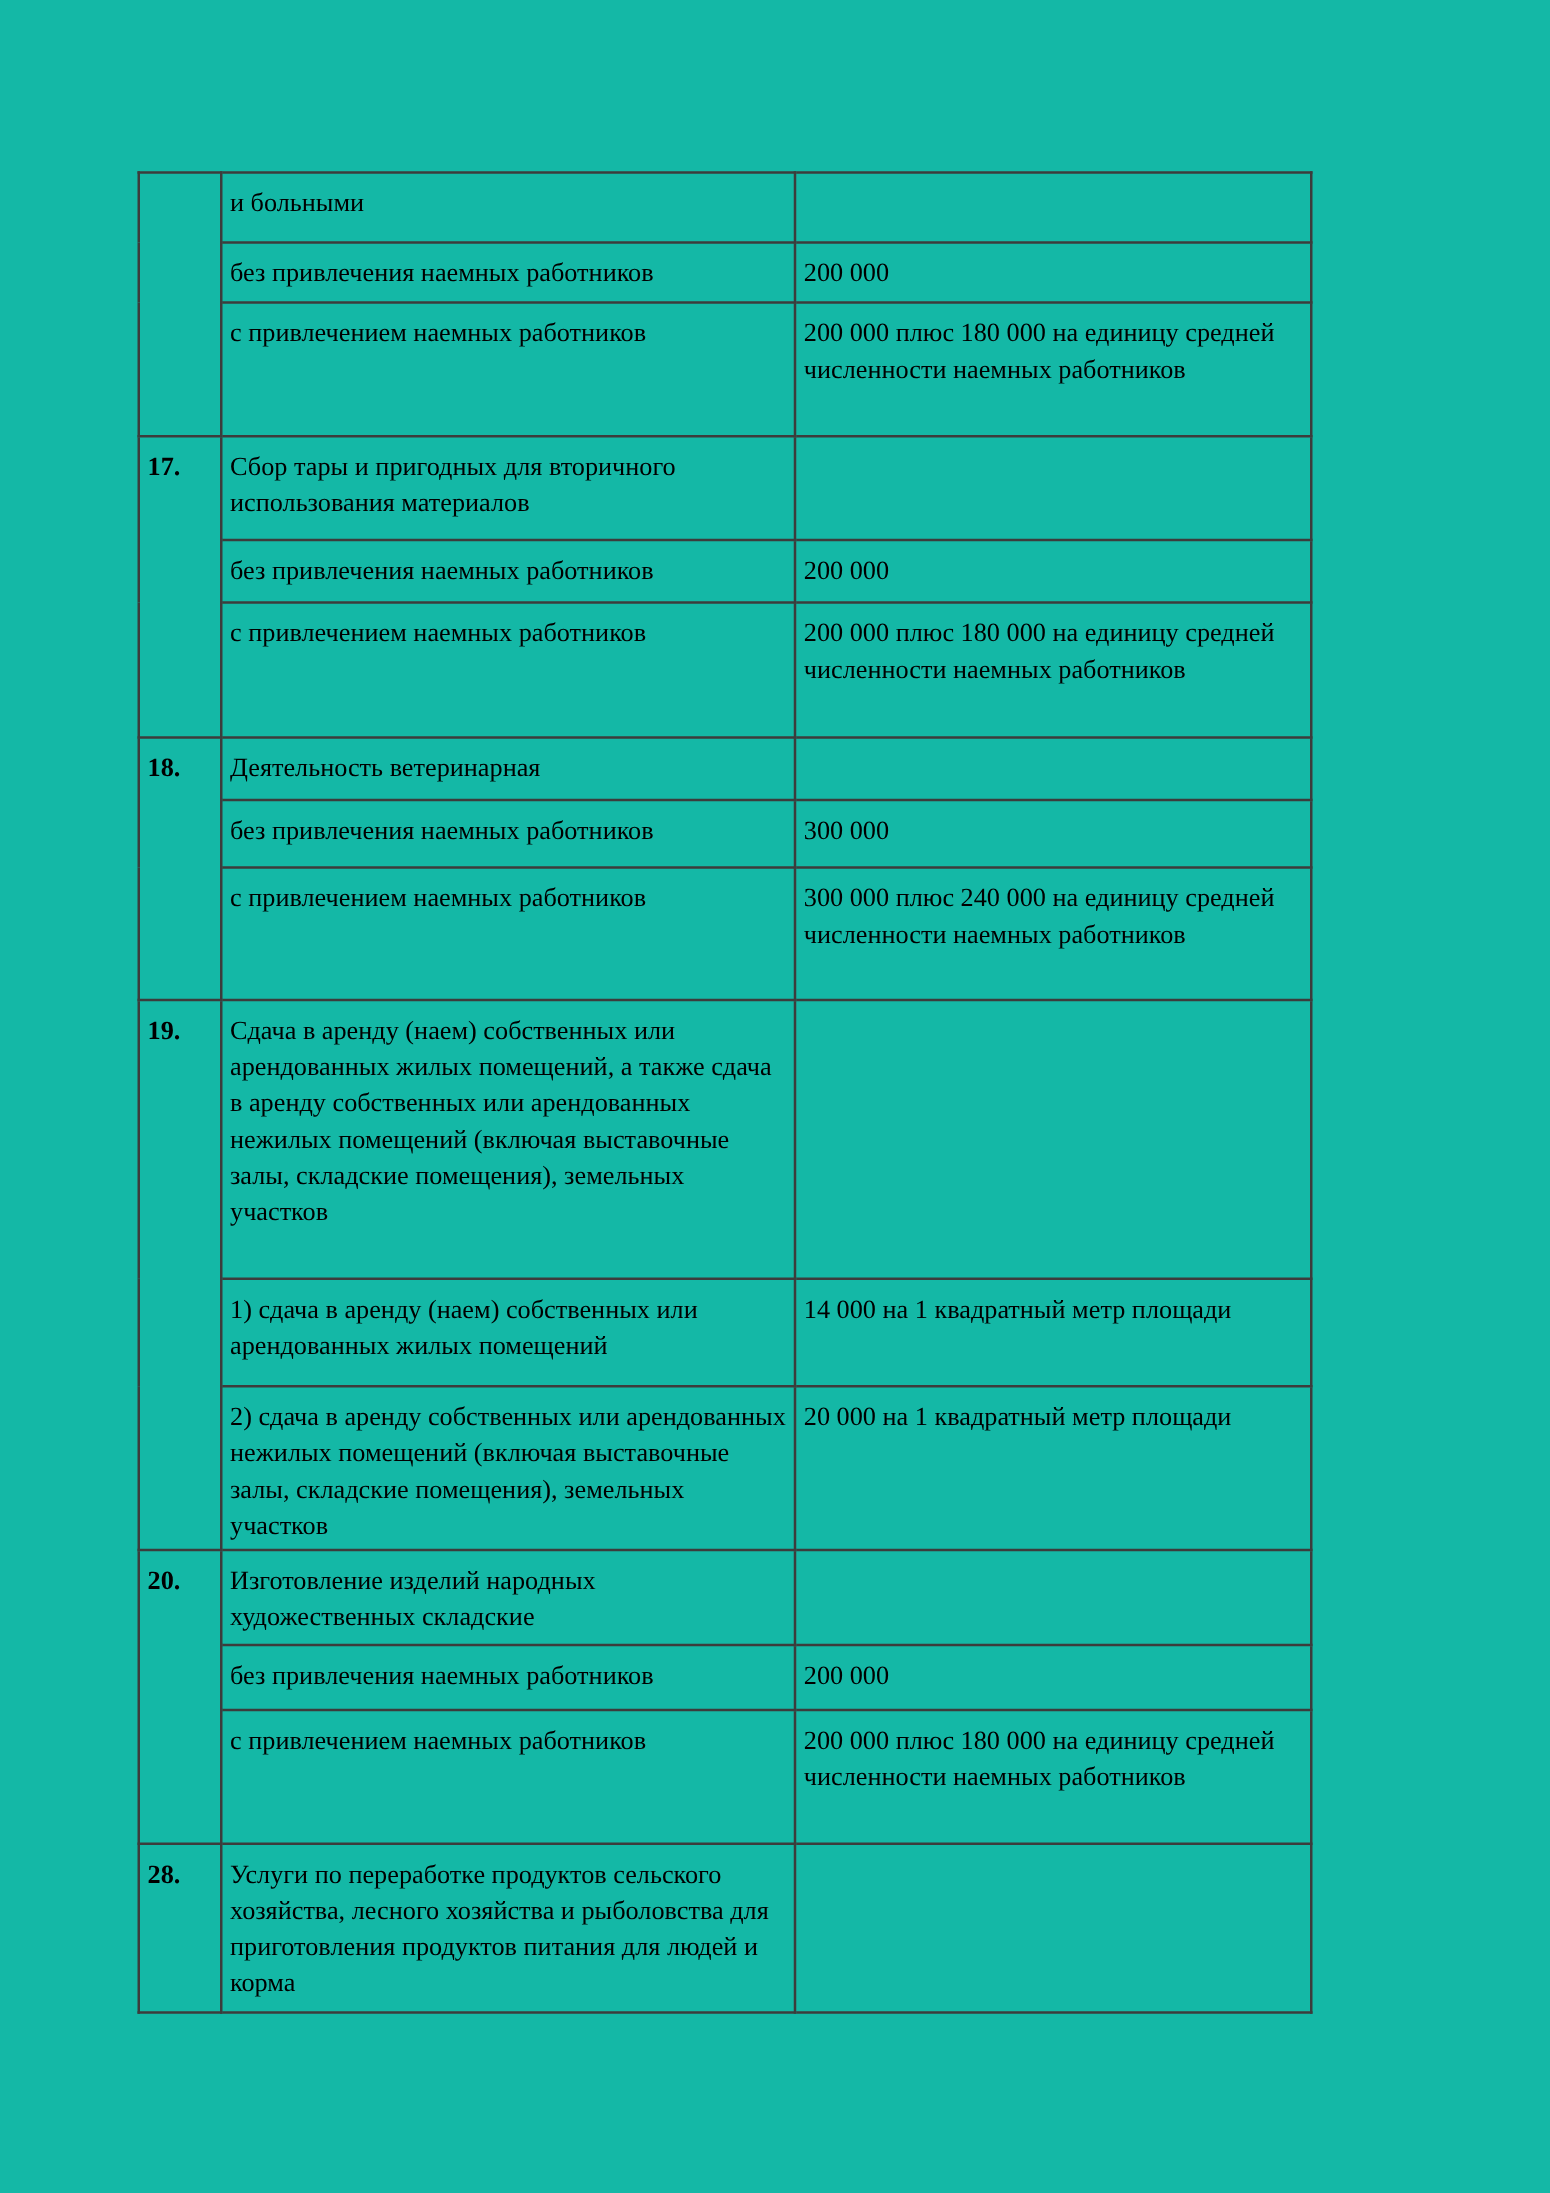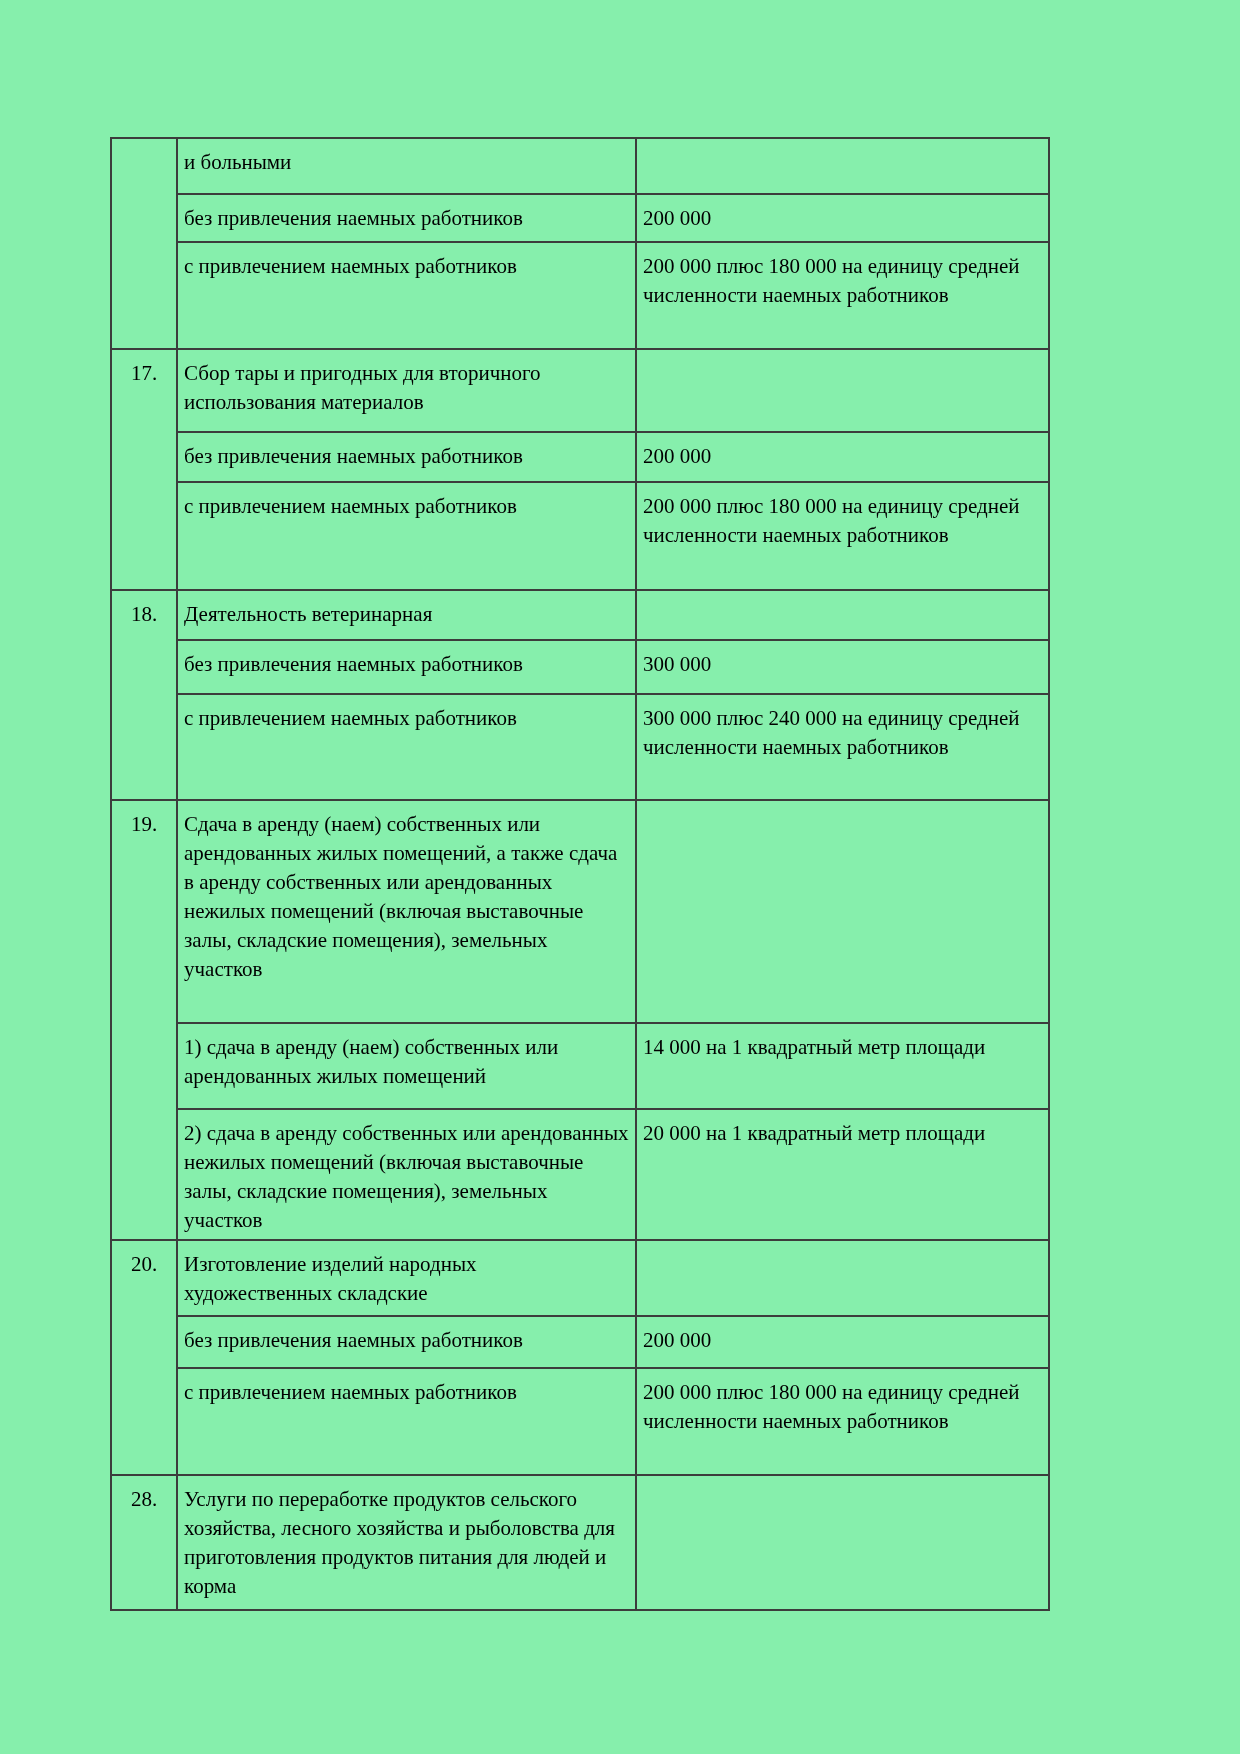--- a/index.html
+++ b/index.html
@@ -4,44 +4,45 @@
 <style>
   html, body {
     margin: 0;
     padding: 0;
     background: #ffffff;
   }
   .page {
     position: relative;
     width: 1240px;
     height: 1754px;
-    background: #86efac;
+    background: #14b8a6;
     font-family: "Liberation Serif", "DejaVu Serif", serif;
     font-size: 21px;
     line-height: 29px;
     color: #000000;
   }
   table.income-table {
     position: absolute;
     left: 110px;
     top: 137px;
     width: 938px;
     border-collapse: collapse;
     table-layout: fixed;
   }
   table.income-table td {
     border: 2px solid #3c3c3c;
     vertical-align: top;
     padding: 9px 6px 4px 6px;
     overflow: hidden;
   }
   td.num {
-    text-align: center;
+    text-align: left;
     padding-left: 2px;
     padding-right: 2px;
+    font-weight: bold;
   }
   td.desc {
     text-align: left;
     padding-left: 7px;
     padding-right: 26px;
   }
   td.amount {
     text-align: left;
     padding-left: 4px;
     padding-right: 4px;

